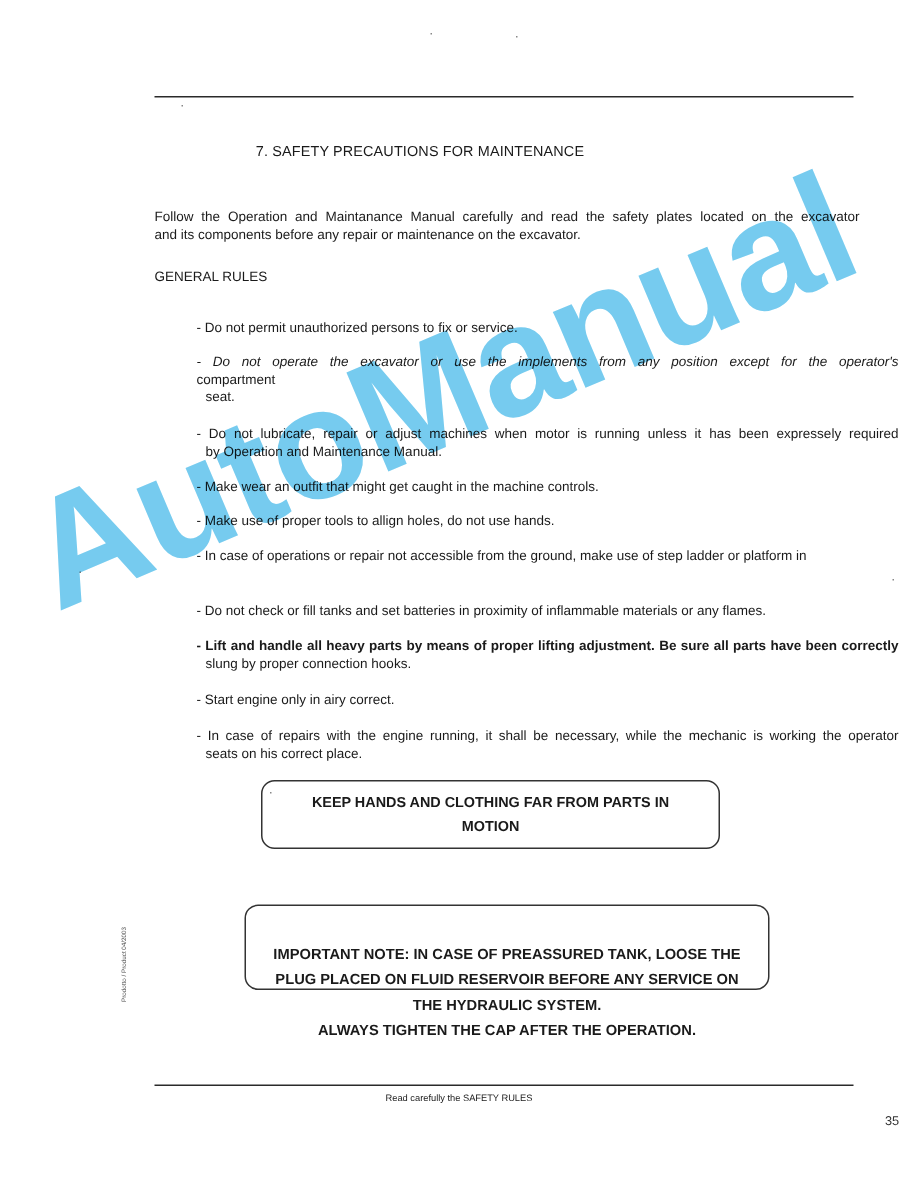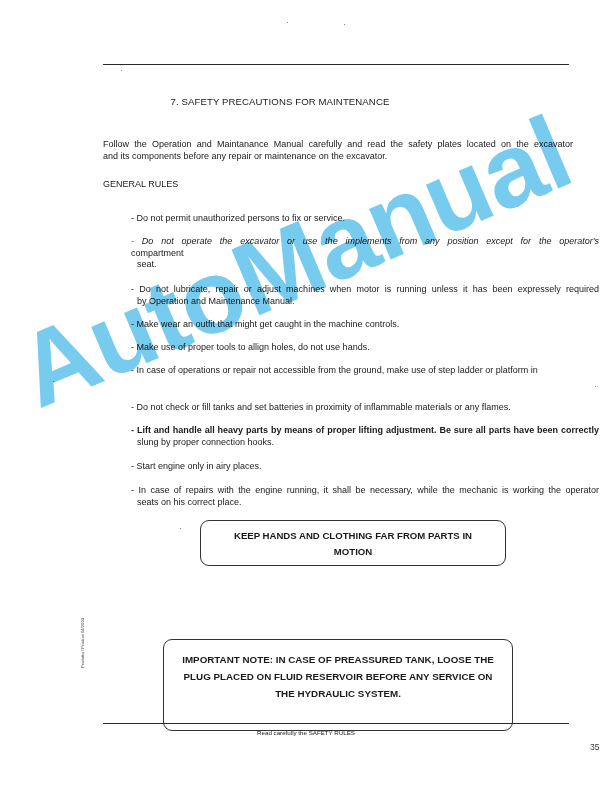--- a/index.html
+++ b/index.html
@@ -73,35 +73,34 @@
       position: absolute;
       border: 1.2px solid #333;
       border-radius: 9px;
       text-align: center;
       font-weight: bold;
       font-size: 9.6px;
       line-height: 16px;
       box-sizing: border-box;
     }
     .box.motion {
-      left: 200px;
+      left: 174px;
       top: 520px;
       width: 306px;
       height: 46px;
       padding-top: 7px;
     }
     .box.note {
       left: 163px;
       top: 603px;
       width: 350px;
-      height: 92px;
-      padding-top: 11px;
+      height: 57px;
+      padding-top: 24px;
       font-size: 9.8px;
       line-height: 17px;
-      margin-top: 36px;
     }
     .footer {
       position: absolute;
       top: 729px;
       left: 0;
       width: 612px;
       text-align: center;
       font-size: 6.2px;
     }
     .page-number {
@@ -187,37 +186,38 @@
     <span style="display:block;">- In case of operations or repair not accessible from the ground, make use of step ladder or platform in</span>
   </li>
   <li style="top:189px;">
     <span>- Do not check or fill tanks and set batteries in proximity of inflammable materials or any flames.</span>
   </li>
   <li style="top:212px;">
     <span class="justify" style="display:block;font-weight:bold;">- Lift and handle all heavy parts by means of proper lifting adjustment. Be sure all parts have been correctly</span>
     <span class="indent">slung by proper connection hooks.</span>
   </li>
   <li style="top:248px;">
-    <span>- Start engine only in airy places.</span>
+    <span>- Start engine only in airy correct.</span>
   </li>
   <li style="top:272px;">
     <span class="justify" style="display:block;">- In case of repairs with the engine running, it shall be necessary, while the mechanic is working the operator</span>
     <span class="indent">seats on his correct place.</span>
   </li>
 </ul>
 
 <div class="box motion">
   <div>KEEP HANDS AND CLOTHING FAR FROM PARTS IN</div>
   <div>MOTION</div>
 </div>
 
 <div class="box note">
   <div>IMPORTANT NOTE: IN CASE OF PREASSURED TANK, LOOSE THE</div>
   <div>PLUG PLACED ON FLUID RESERVOIR BEFORE ANY SERVICE ON</div>
   <div>THE HYDRAULIC SYSTEM.</div>
+  <div>ALWAYS TIGHTEN THE CAP AFTER THE OPERATION.</div>
 </div>
 
 <div class="side-code">Prodotto / Product 04/2003</div>
 
 <div class="rule bottom"></div>
 
 <div class="footer">Read carefully the SAFETY RULES</div>
 
 <div class="page-number">35</div>
 

